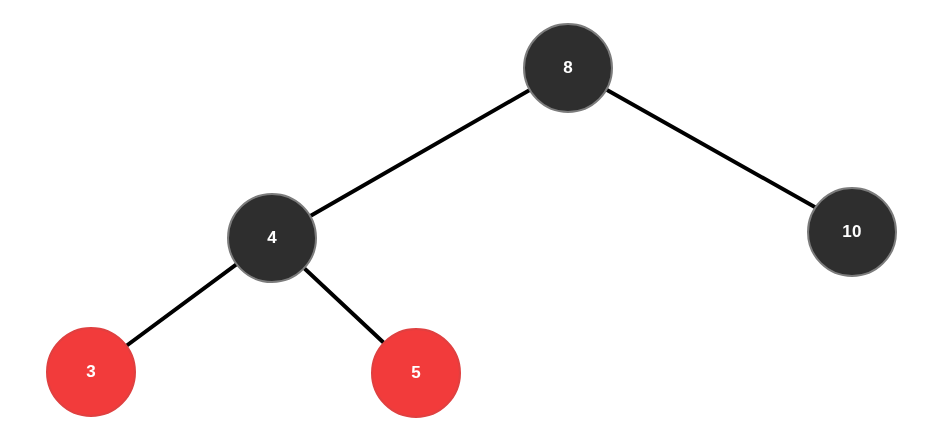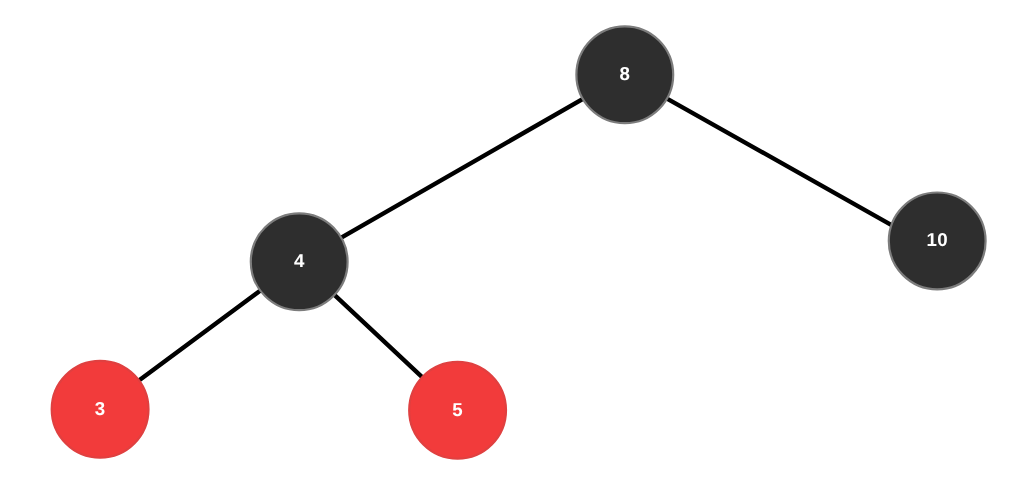--- a/index.html
+++ b/index.html
@@ -57,21 +57,21 @@
       <line x1="272" y1="238" x2="91" y2="372" stroke="#000000" stroke-width="4" stroke-linecap="round"></line>
       <line x1="272" y1="238" x2="416" y2="373" stroke="#000000" stroke-width="4" stroke-linecap="round"></line>
     </svg>
   <div id="nodes-layer">
       <div class="tree-node black" style="left: 523px; top: 23px; width: 90px; height: 90px;">
         <span class="node-label">8</span>
       </div>
       <div class="tree-node black" style="left: 227px; top: 193px; width: 90px; height: 90px;">
         <span class="node-label">4</span>
       </div>
-      <div class="tree-node black" style="left: 807px; top: 174px; width: 90px; height: 90px;">
+      <div class="tree-node black" style="left: 807px; top: 187px; width: 90px; height: 90px;">
         <span class="node-label">10</span>
       </div>
       <div class="tree-node red" style="left: 46px; top: 327px; width: 90px; height: 90px;">
         <span class="node-label">3</span>
       </div>
       <div class="tree-node red" style="left: 371px; top: 328px; width: 90px; height: 90px;">
         <span class="node-label">5</span>
       </div>
     </div>
 </div>

